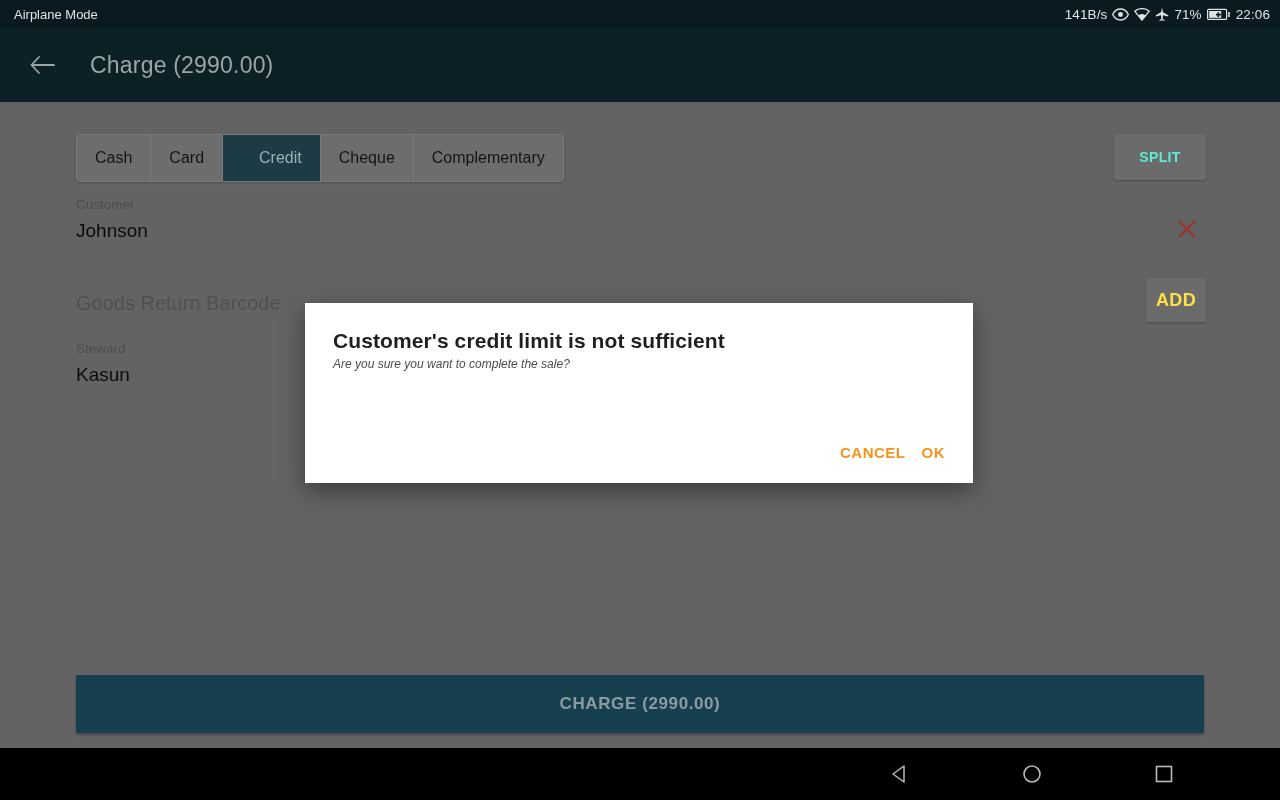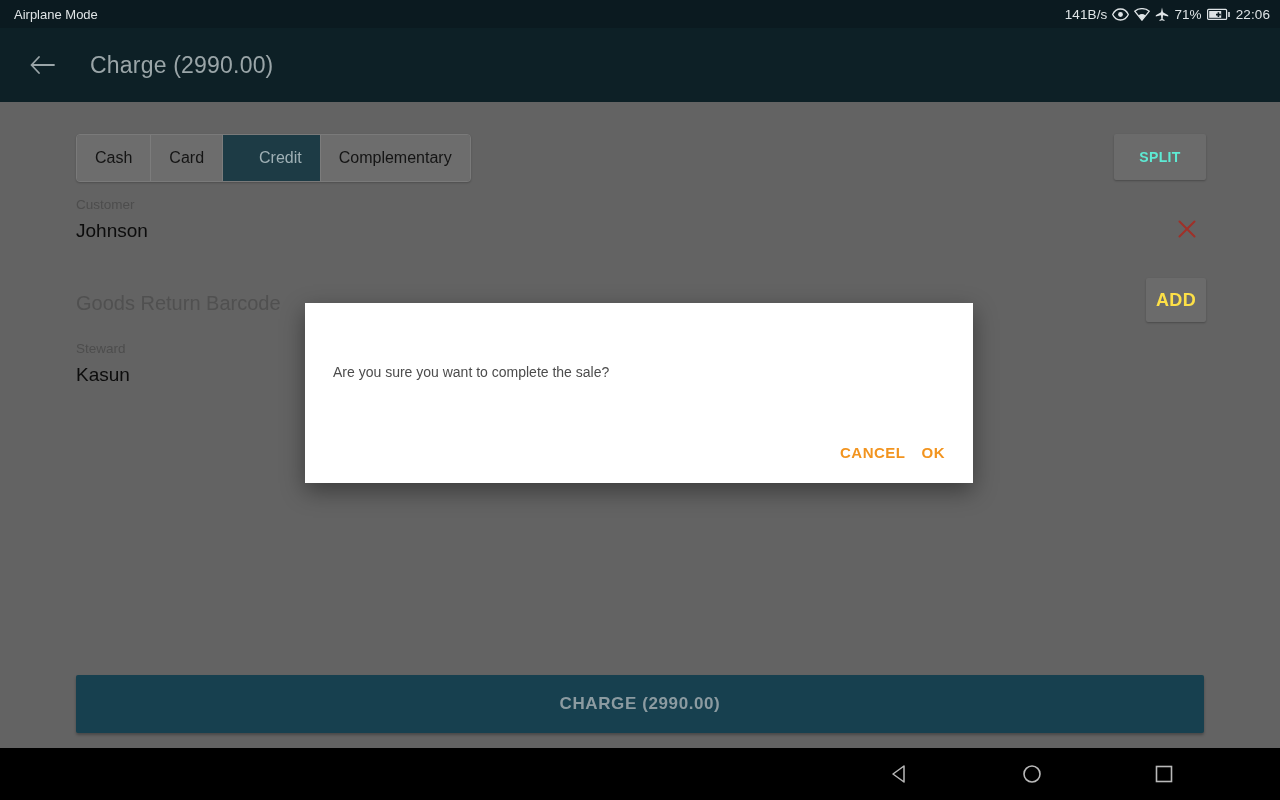--- a/index.html
+++ b/index.html
@@ -212,23 +212,24 @@
     box-sizing: border-box;
     padding: 26px 28px 0 28px;
   }
   #dialog-title {
     font-size: 21px;
     font-weight: bold;
     color: #1f1f1f;
     letter-spacing: .1px;
   }
   #dialog-message {
-    margin-top: 35px;
-    font-size: 14px;
+    margin-top: 4px;
+    font-size: 12px;
     color: #4c4c4c;
+    font-style: italic;
   }
   #dialog-actions {
     position: absolute;
     right: 20px;
     bottom: 16px;
     display: flex;
     align-items: flex-end;
   }
   .dialog-btn {
     color: #f2941f;
@@ -317,20 +318,21 @@
     </div>
     <div id="app-title">Charge (2990.00)</div>
   </div>
 
   <div id="content">
 
     <div id="tab-row">
       <div class="tab">Cash</div>
       <div class="tab">Card</div>
       <div class="tab selected">Credit</div>
+      <div class="tab">Cheque</div>
       <div class="tab">Complementary</div>
     </div>
 
     <div id="split-button">SPLIT</div>
 
     <div class="field" id="field-customer">
       <div class="field-label">Customer</div>
       <div class="field-value">Johnson</div>
     </div>
 
@@ -349,20 +351,21 @@
     <div class="field" id="field-steward">
       <div class="field-label">Steward</div>
       <div class="field-value">Kasun</div>
     </div>
 
 
     <div id="charge-button">CHARGE (2990.00)</div>
   </div>
 
   <div id="dialog">
+    <div id="dialog-title">Customer's credit limit is not sufficient</div>
     <div id="dialog-message">Are you sure you want to complete the sale?</div>
     <div id="dialog-actions">
       <div class="dialog-btn">CANCEL</div>
       <div class="dialog-btn">OK</div>
     </div>
   </div>
 
   <div id="nav-divider"></div>
   <div id="nav-bar">
     <div class="nav-btn">

